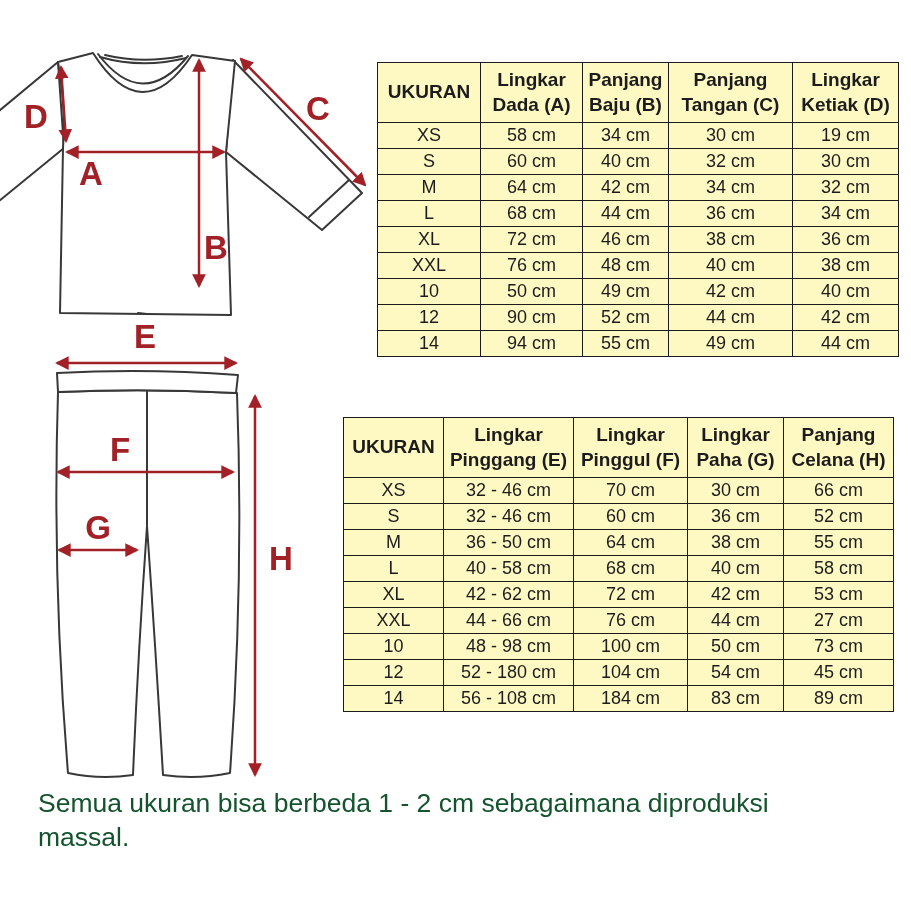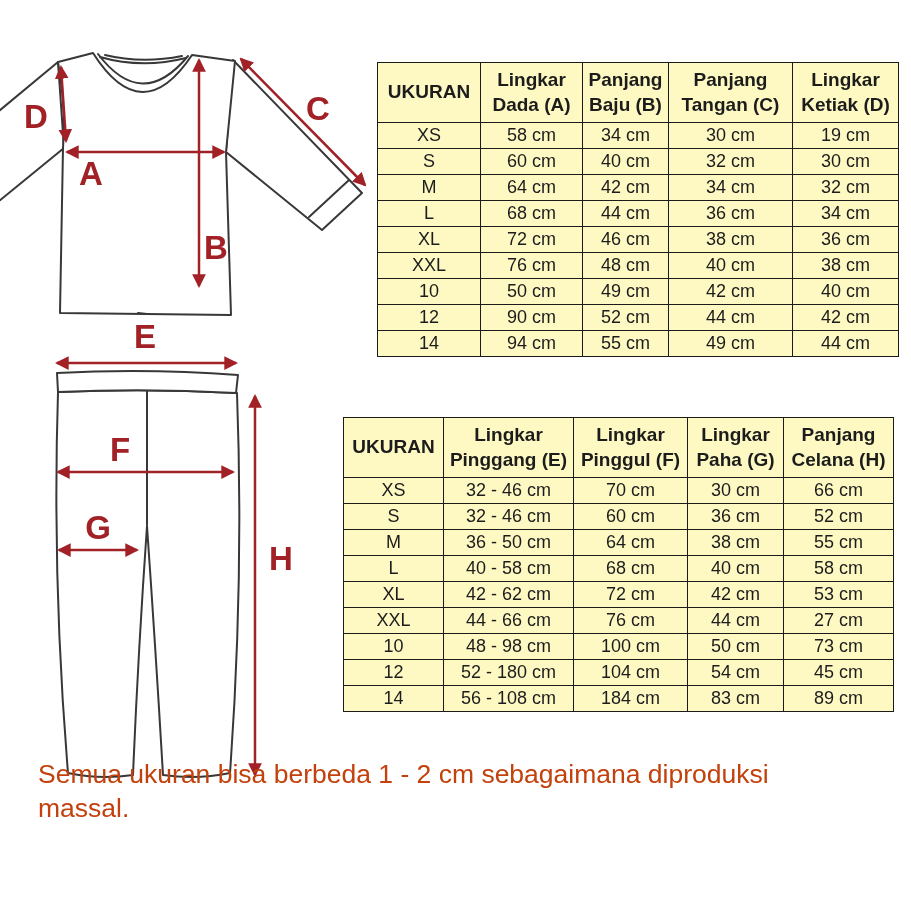--- a/index.html
+++ b/index.html
@@ -14,22 +14,22 @@
   .meas-label{fill:#a12127;font-weight:bold;font-size:33px;font-family:"Liberation Sans",sans-serif;}
   table{border-collapse:collapse;table-layout:fixed;position:absolute;background:#fef9c3;}
   td{border:1px solid #1b1b1b;text-align:center;vertical-align:middle;padding:0 2px;
      font-size:18px;color:#1c1c1c;overflow:hidden;}
   thead td{font-weight:bold;font-size:19px;line-height:1.3;white-space:pre-line;height:59px;}
   #table-top{left:377px;top:62px;}
   #table-bottom{left:343px;top:417px;}
   #table-top tbody tr{height:26px;}
   #table-bottom tbody tr{height:26px;}
   #note{
-    position:absolute;left:38px;top:757px;width:800px;
-    font-size:26.5px;line-height:34px;color:#c2410c;
+    position:absolute;left:38px;top:786px;width:800px;
+    font-size:26.5px;line-height:34px;color:#14532d;
   }
 </style>
 </head>
 <body>
 
 <div id="canvas">
 
   <svg id="shirt" style="left:0;top:18px;" width="375" height="335" viewBox="0 0 375 335">
     <defs>
       <marker id="arrS" viewBox="0 0 10 10" refX="8.5" refY="5" markerWidth="5.5" markerHeight="5.5" orient="auto-start-reverse" markerUnits="strokeWidth">

